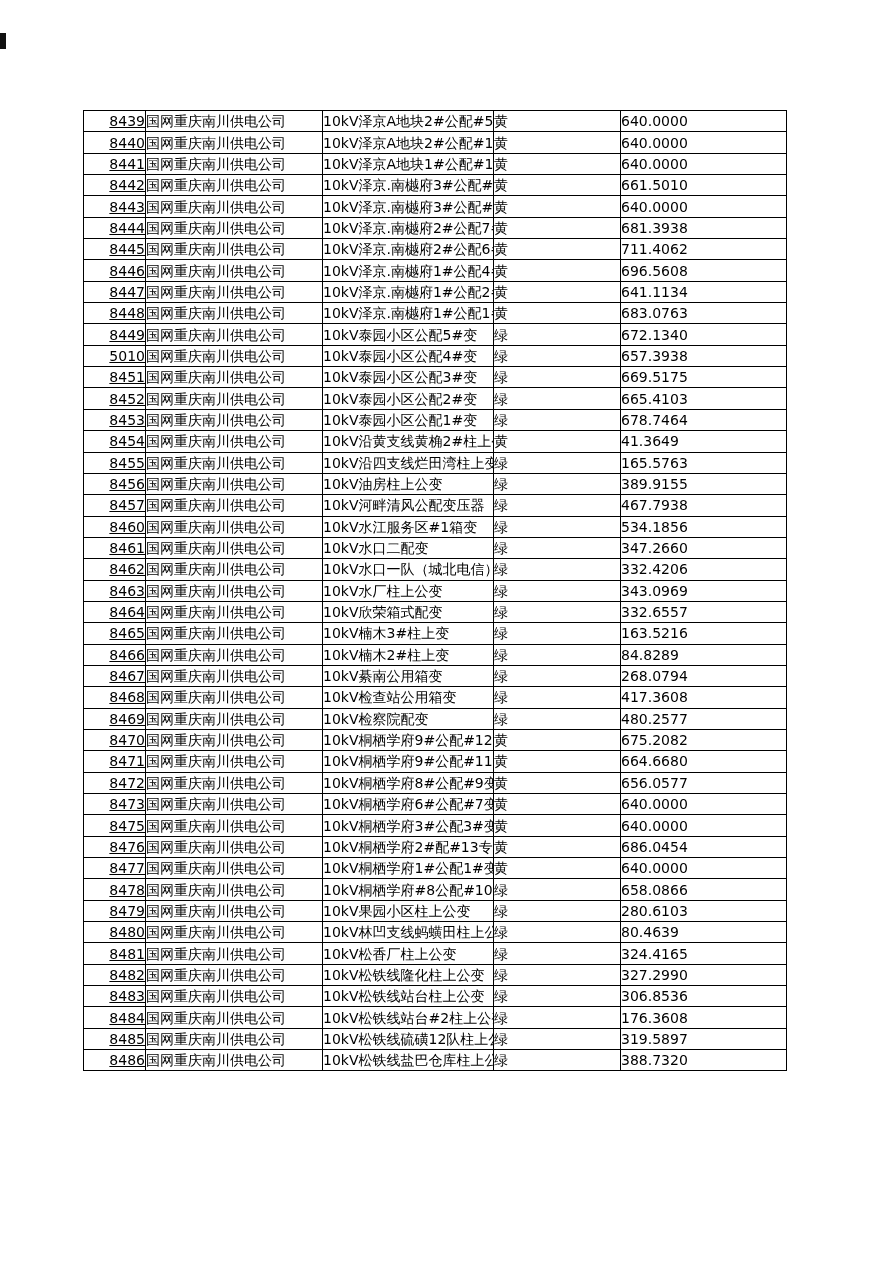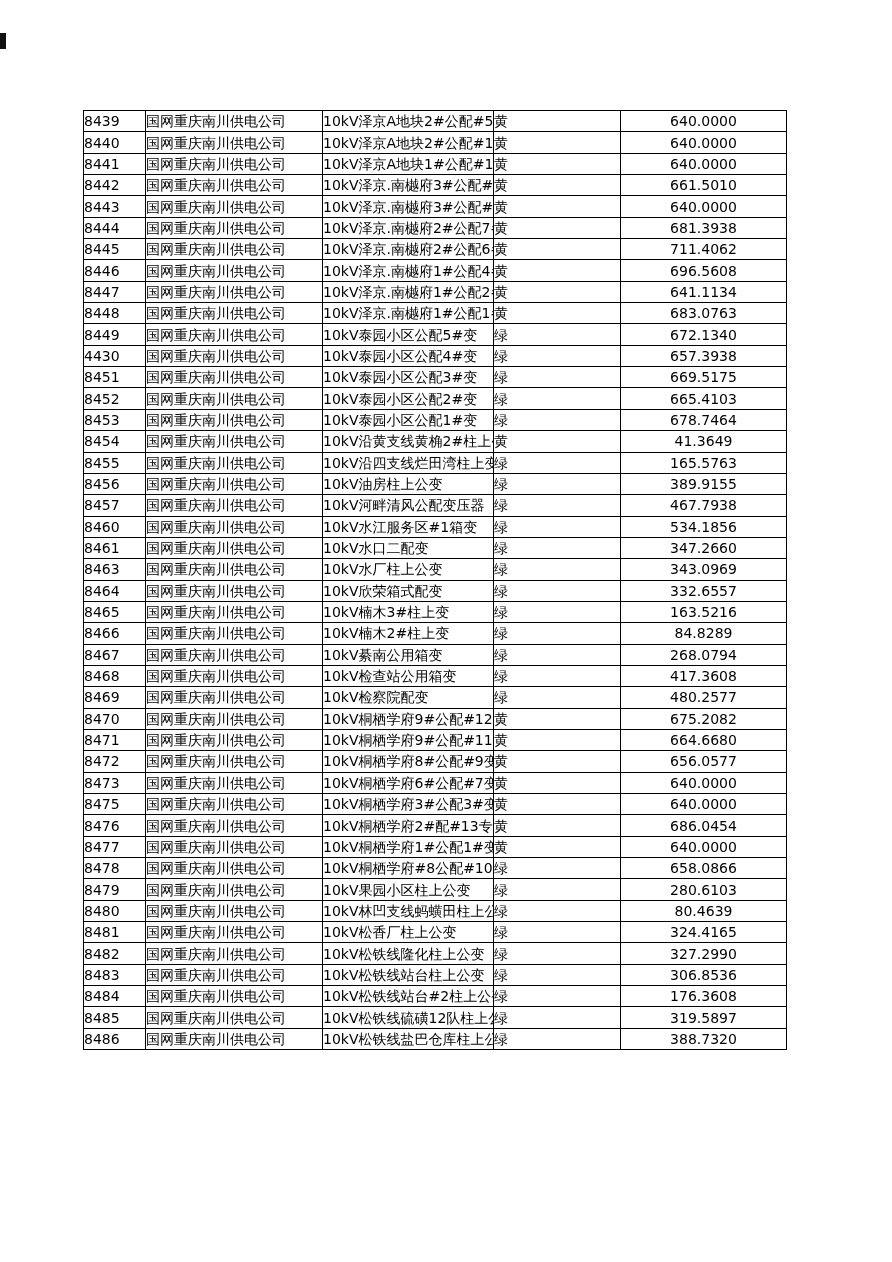--- a/index.html
+++ b/index.html
@@ -30,25 +30,25 @@
   table.grid td {
     border: 1px solid #000000;
     height: 20.35px;
     padding: 0;
     font-size: 14px;
     line-height: 20px;
     overflow: hidden;
     white-space: nowrap;
     vertical-align: middle;
   }
-  td.c-id      { width: 62px;  text-align: left; font-size: 13px; }
+  td.c-id      { width: 62px;  text-align: right; font-size: 13px; text-decoration: underline; }
   td.c-company { width: 177px; padding-left: 4px; }
   td.c-name    { width: 171px; padding-left: 3px; }
   td.c-status  { width: 127px; padding-left: 3px; }
-  td.c-value   { width: 166px; text-align: center; padding-right: 72px; font-size: 13px; margin-top: 44px; }
+  td.c-value   { width: 166px; text-align: left; padding-right: 72px; font-size: 13px; margin-top: 44px; }
 </style>
 </head>
 <body>
 
 <div class="smudge"></div>
 
 <table class="grid">
   <colgroup>
     <col style="width:62px">
     <col style="width:177px">
@@ -128,21 +128,21 @@
     <td class="c-value">683.0763</td>
   </tr>
       <tr>
     <td class="c-id">8449</td>
     <td class="c-company">国网重庆南川供电公司</td>
     <td class="c-name">10kV泰园小区公配5#变</td>
     <td class="c-status">绿</td>
     <td class="c-value">672.1340</td>
   </tr>
       <tr>
-    <td class="c-id">4430</td>
+    <td class="c-id">5010</td>
     <td class="c-company">国网重庆南川供电公司</td>
     <td class="c-name">10kV泰园小区公配4#变</td>
     <td class="c-status">绿</td>
     <td class="c-value">657.3938</td>
   </tr>
       <tr>
     <td class="c-id">8451</td>
     <td class="c-company">国网重庆南川供电公司</td>
     <td class="c-name">10kV泰园小区公配3#变</td>
     <td class="c-status">绿</td>
@@ -196,20 +196,27 @@
     <td class="c-name">10kV水江服务区#1箱变</td>
     <td class="c-status">绿</td>
     <td class="c-value">534.1856</td>
   </tr>
       <tr>
     <td class="c-id">8461</td>
     <td class="c-company">国网重庆南川供电公司</td>
     <td class="c-name">10kV水口二配变</td>
     <td class="c-status">绿</td>
     <td class="c-value">347.2660</td>
+  </tr>
+      <tr>
+    <td class="c-id">8462</td>
+    <td class="c-company">国网重庆南川供电公司</td>
+    <td class="c-name">10kV水口一队（城北电信）</td>
+    <td class="c-status">绿</td>
+    <td class="c-value">332.4206</td>
   </tr>
       <tr>
     <td class="c-id">8463</td>
     <td class="c-company">国网重庆南川供电公司</td>
     <td class="c-name">10kV水厂柱上公变</td>
     <td class="c-status">绿</td>
     <td class="c-value">343.0969</td>
   </tr>
       <tr>
     <td class="c-id">8464</td>

